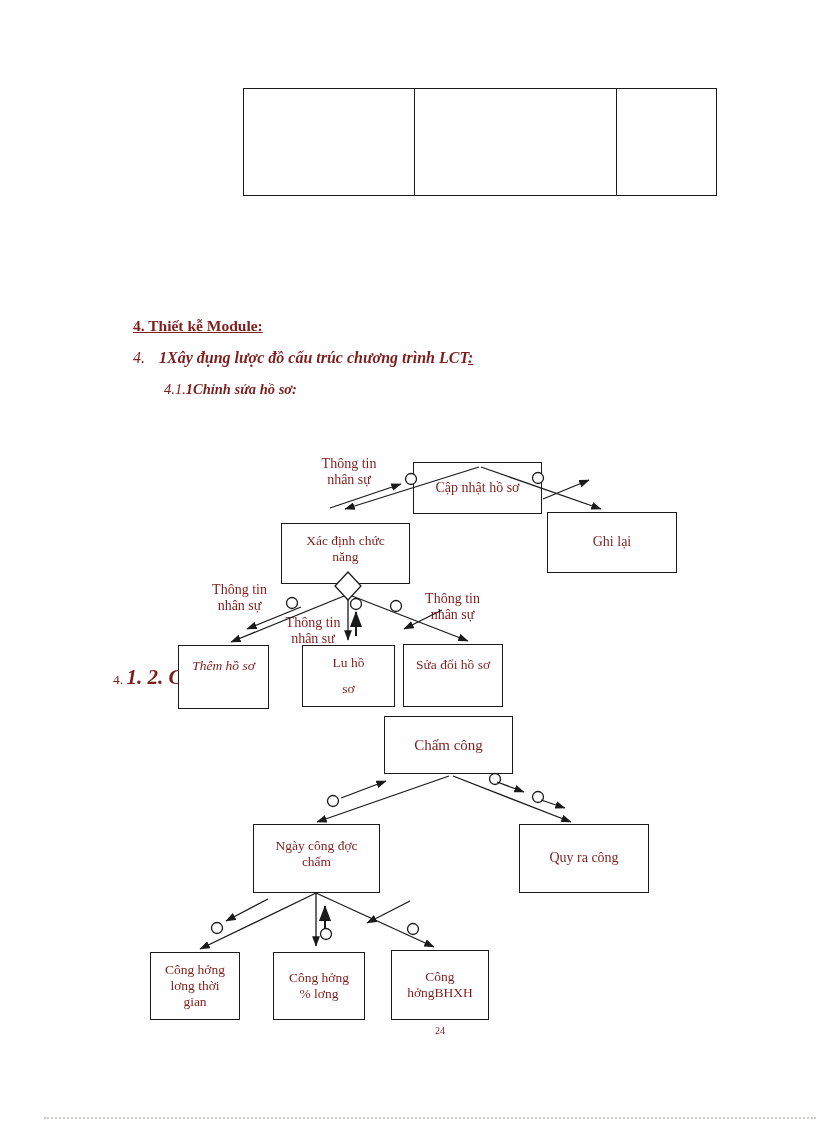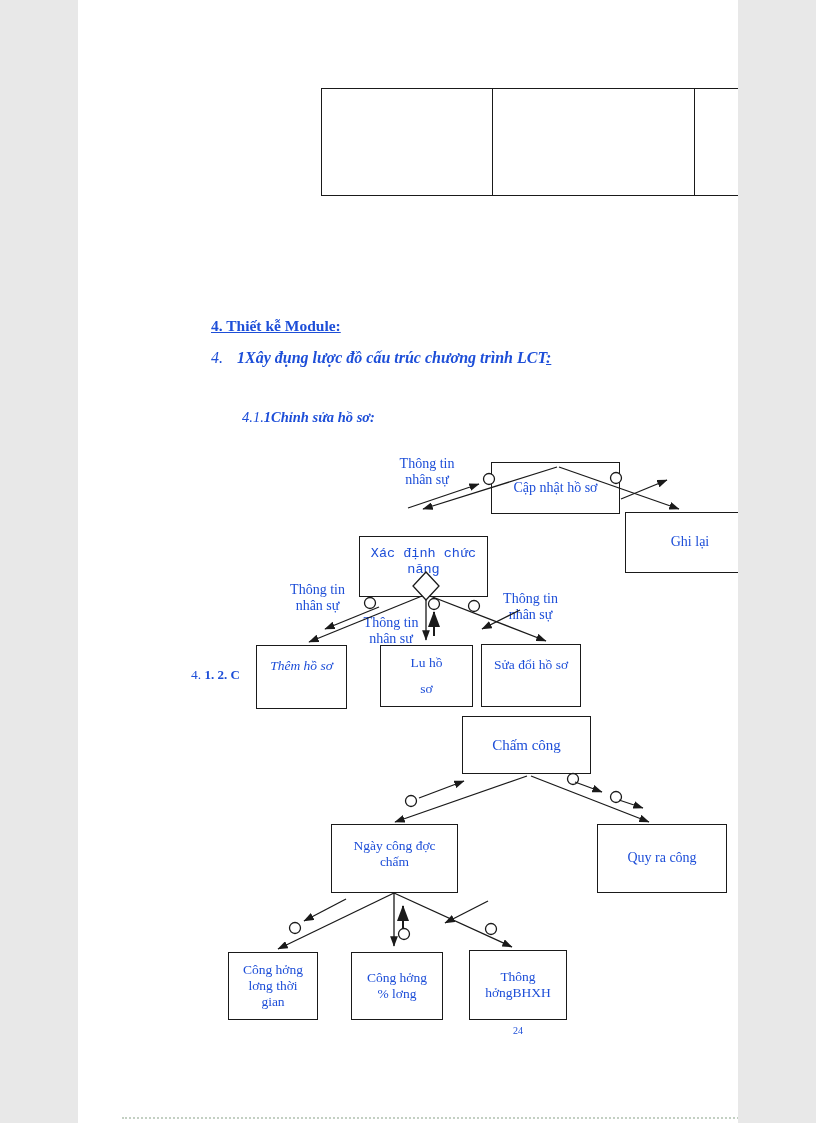--- a/index.html
+++ b/index.html
@@ -1,19 +1,19 @@
 <!DOCTYPE html>
 <html><head>
 <meta charset="utf-8">
 <style>
   html,body { margin:0; padding:0; background:#e8e8e8; }
   .page {
-    position:relative; width:660px; height:1123px; margin:0 auto;
+    position:relative; width:816px; height:1123px; margin:0 auto;
     background:#ffffff; overflow:hidden;
-    font-family:"Liberation Serif","DejaVu Serif",serif; color:#1d4ed8;
+    font-family:"Liberation Serif","DejaVu Serif",serif; color:#7f1d1d;
   }
   
   .top-table {
     position:absolute; left:243px; top:88px; width:474px; height:108px;
     display:flex; border:1.6px solid #1a1a1a; box-sizing:border-box; background:#fff;
   }
   .top-table .cell { box-sizing:border-box; height:100%; }
   .top-table .cell + .cell { border-left:1.3px solid #1a1a1a; }
   .c1 { width:170px; } .c2 { width:202px; } .c3 { flex:1; }
 
@@ -25,27 +25,26 @@
   .h2 {
     position:absolute; left:133px; top:349px; font-size:16px; font-style:italic;
     white-space:nowrap;
   }
   .h2 .pfx { font-weight:normal; margin-right:14px; }
   .h2 .txt { font-weight:bold; }
   .h2 .col { font-weight:bold; text-decoration:underline; }
   .h3 {
     position:absolute; left:164px; top:381px; font-size:14.5px; font-style:italic;
     white-space:nowrap;
-    margin-top:28px;
   }
   .h3 .pfx { font-weight:normal; }
   .h3 .txt { font-weight:bold; }
   .h4 { position:absolute; left:113px; top:665px; white-space:nowrap; z-index:1; }
   .h4 .pfx { font-size:13.5px; }
-  .h4 .txt { font-size:13px; font-weight:bold; }
+  .h4 .txt { font-size:21px; font-weight:bold;font-style:italic; }
 
   
   .dbox {
     position:absolute; box-sizing:border-box; border:1.5px solid #1a1a1a; background:#fff;
     display:flex; align-items:center; justify-content:center; text-align:center;
     font-size:13.5px; line-height:1.2; white-space:pre-line; z-index:2;
   }
   .dlabel {
     position:absolute; text-align:center; font-size:14px; line-height:1.15;
     white-space:pre-line; z-index:1;
@@ -74,21 +73,21 @@
     <span class="pfx">4.</span><span class="txt">1Xây đụng lược đồ cấu trúc chương trình LCT</span><span class="col">:</span>
   </div>
   <div class="h3">
     <span class="pfx">4.1.</span><span class="txt">1Chỉnh sửa hồ sơ:</span>
   </div>
   <div class="h4">
     <span class="pfx">4. </span><span class="txt">1. 2. C</span>
   </div>
 
   <div class="dbox" style="left:413px;top:414px;width:129px;height:52px;font-size:14px;margin-top:48px;">Cập nhật hồ sơ</div>
-  <div class="dbox" style="left:281px;top:536px;width:129px;height:61px;align-items:flex-start;padding-top:9px;font-family:Liberation Mono, monospace;">Xác định chức
+  <div class="dbox" style="left:281px;top:523px;width:129px;height:61px;align-items:flex-start;padding-top:9px;">Xác định chức
 năng</div>
   <div class="dbox" style="left:547px;top:512px;width:130px;height:61px;font-size:14px;">Ghi lại</div>
   <div class="dbox" style="left:178px;top:645px;width:91px;height:64px;align-items:flex-start;padding-top:12px;font-style:italic;">Thêm hồ sơ</div>
   <div class="dbox" style="left:302px;top:645px;width:93px;height:62px;line-height:1.9;">Lu   hồ
 sơ</div>
   <div class="dbox" style="left:403px;top:644px;width:100px;height:63px;align-items:flex-start;padding-top:12px;">Sửa đổi hồ sơ</div>
 
   <div class="dlabel" style="left:304px;top:456px;width:90px;">Thông tin
 nhân sự</div>
   <div class="dlabel" style="left:203px;top:582px;width:73px;">Thông tin
@@ -100,21 +99,21 @@
 
   <div class="dbox" style="left:384px;top:716px;width:129px;height:58px;font-size:15px;">Chấm công</div>
   <div class="dbox" style="left:519px;top:824px;width:130px;height:69px;font-size:14px;">Quy ra công</div>
   <div class="dbox" style="left:253px;top:824px;width:127px;height:69px;align-items:flex-start;padding-top:13px;">Ngày công đợc
 chấm</div>
   <div class="dbox" style="left:150px;top:952px;width:90px;height:68px;">Công hởng
 lơng  thời
 gian</div>
   <div class="dbox" style="left:273px;top:952px;width:92px;height:68px;">Công hởng
 % lơng</div>
-  <div class="dbox" style="left:391px;top:950px;width:98px;height:70px;">Thông
+  <div class="dbox" style="left:391px;top:950px;width:98px;height:70px;">Công
 hởngBHXH</div>
 
   <svg class="connectors" width="816" height="1123" viewBox="0 0 816 1123">
     <defs>
       <marker id="arw" markerWidth="8" markerHeight="6" refX="7.5" refY="3" orient="auto">
         <path d="M0,0 L8,3 L0,6 Z" fill="#1a1a1a"></path>
       </marker>
     </defs>
     <g stroke="#1a1a1a" stroke-width="1.3" fill="none">
 

